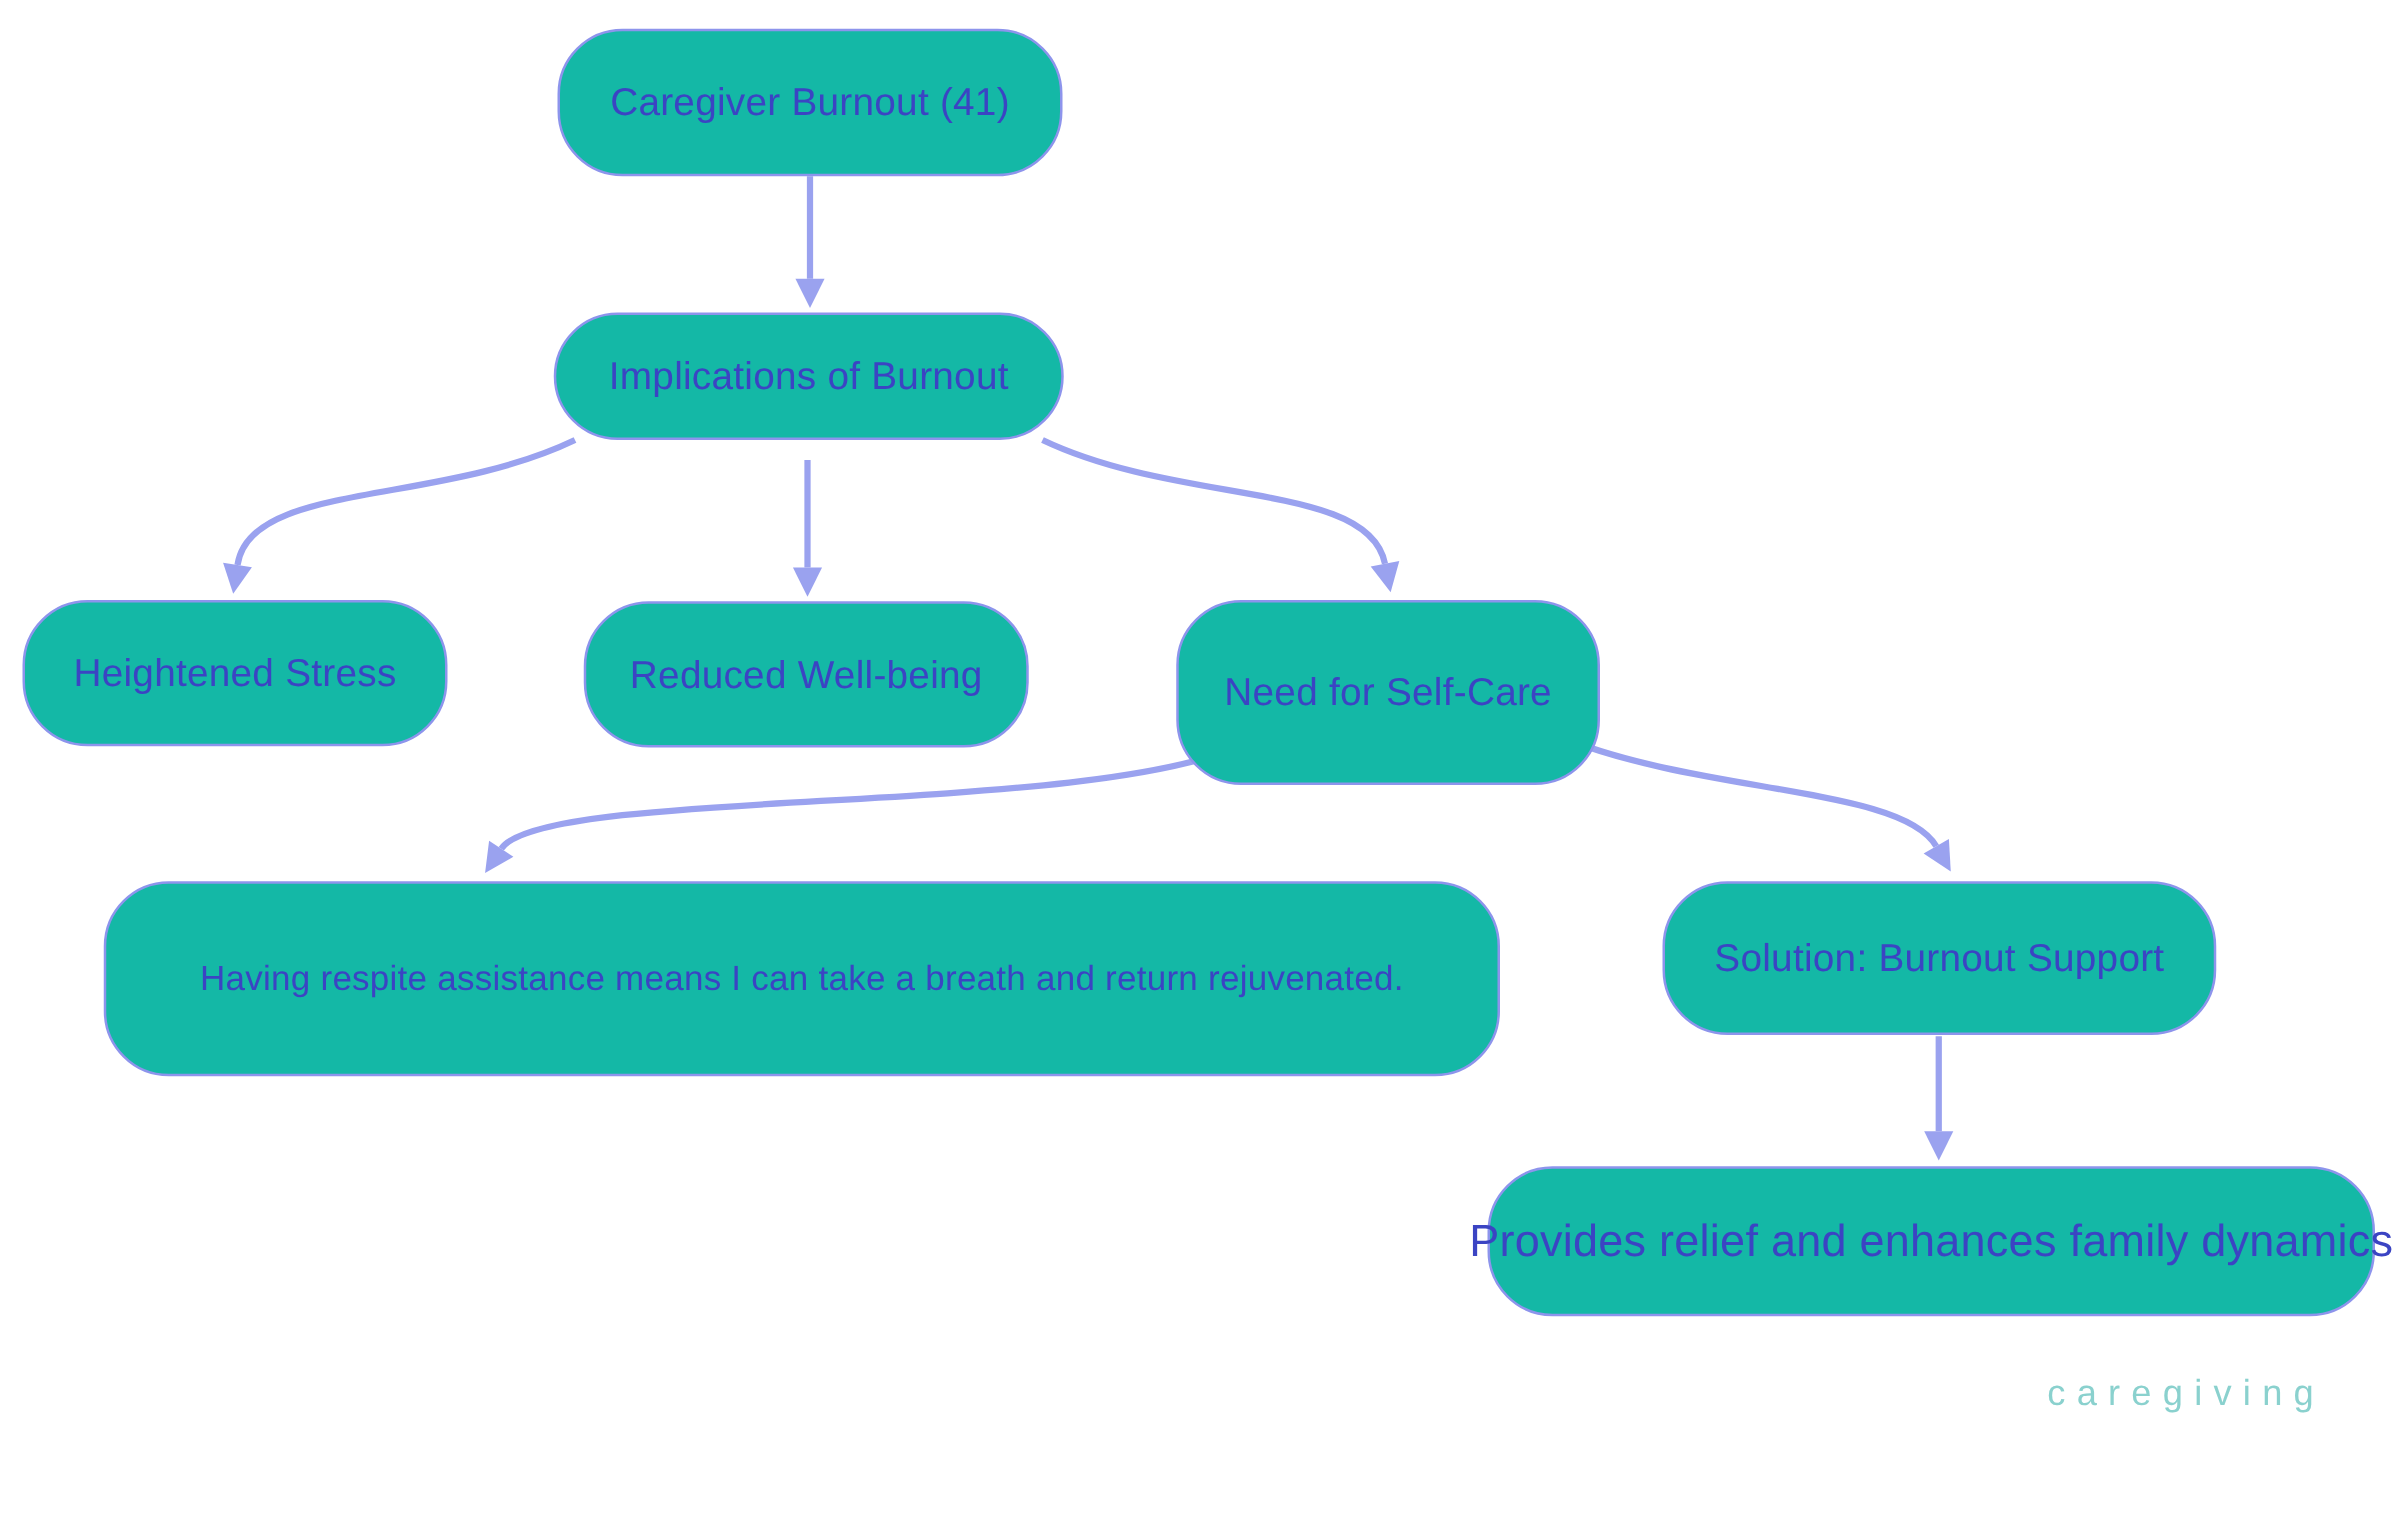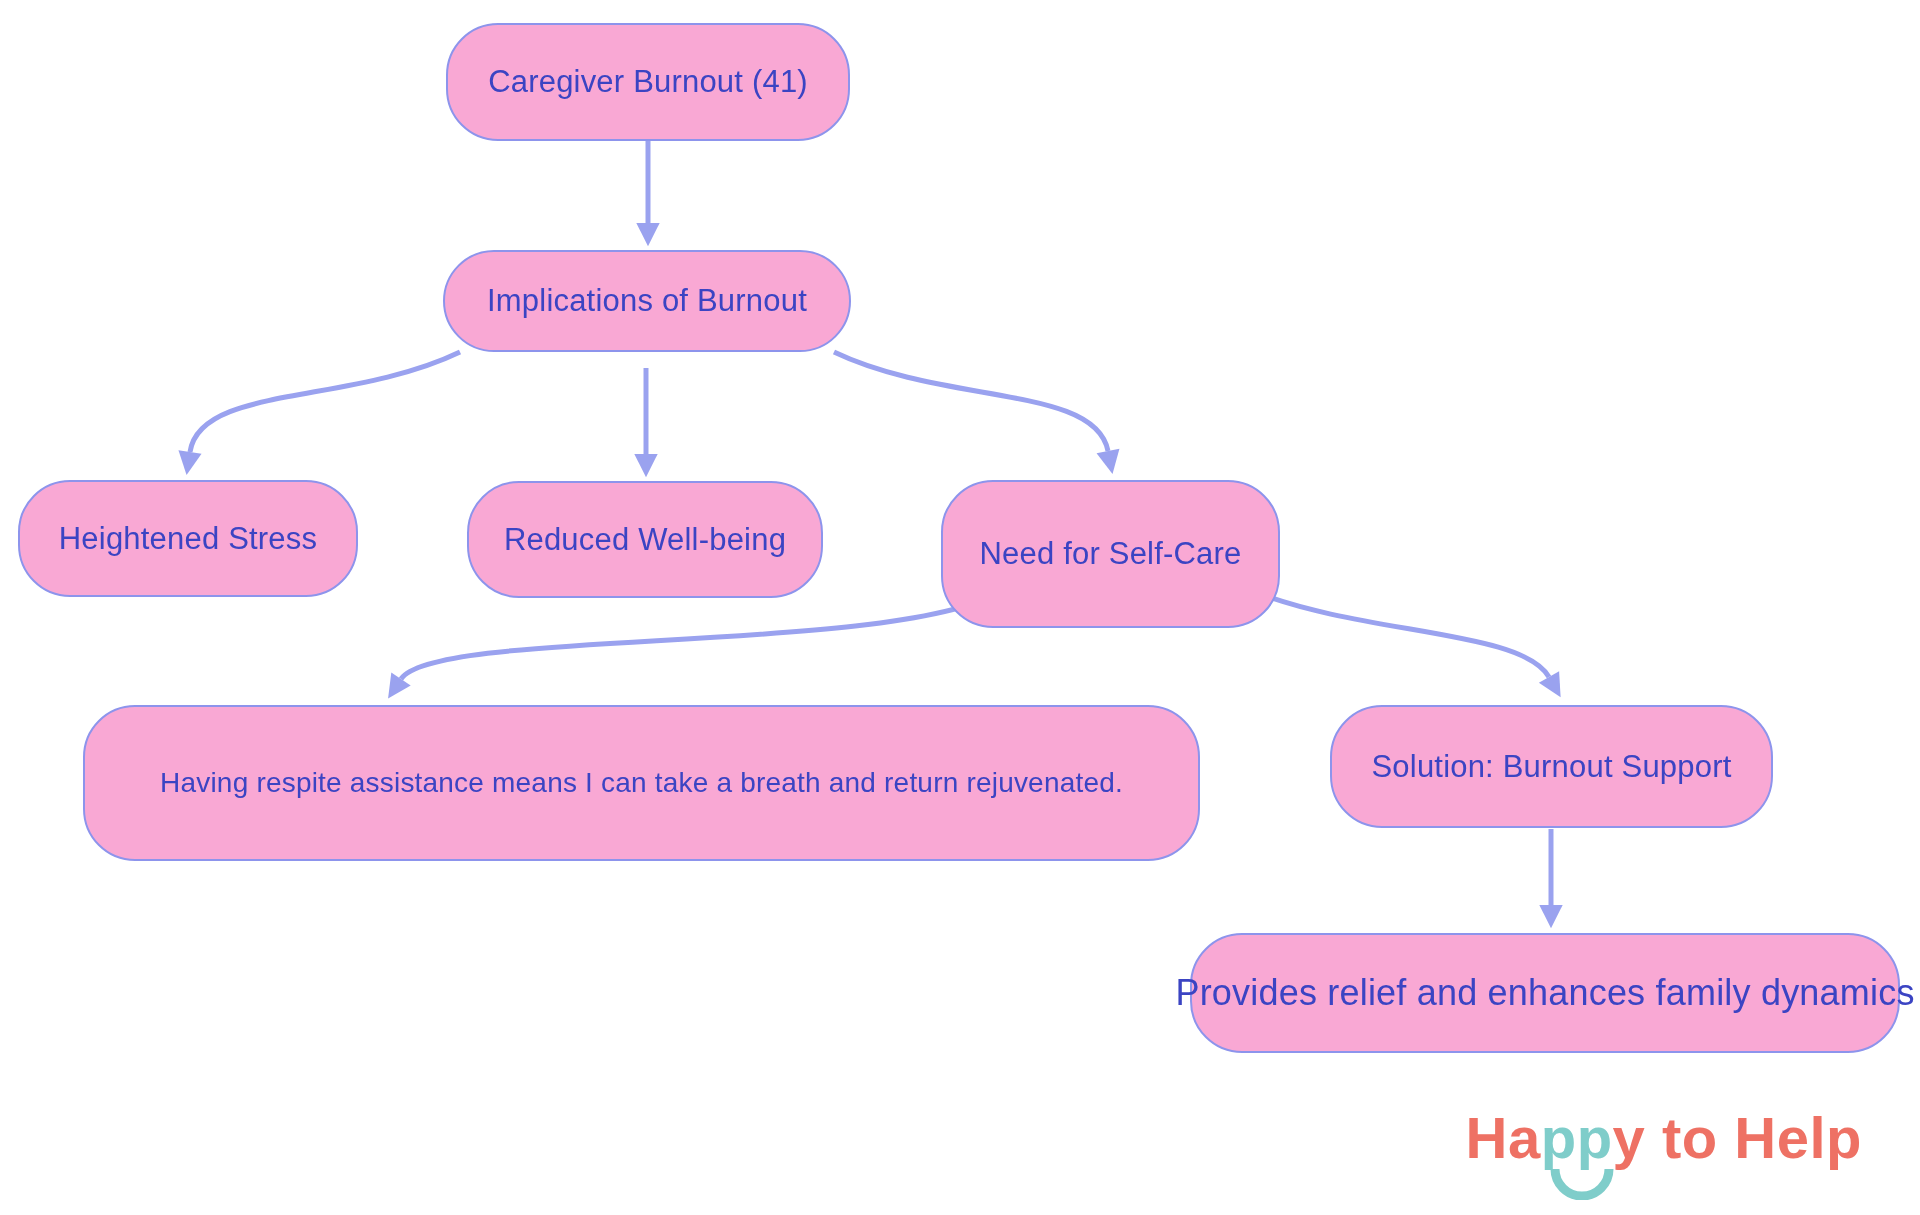--- a/index.html
+++ b/index.html
@@ -10,21 +10,21 @@
     position:relative;
     overflow:hidden;
   }
   #edges{
     position:absolute;left:0;top:0;width:1920px;height:1215px;
     pointer-events:none;
   }
   .node{
     position:absolute;
     box-sizing:border-box;
-    background:#f9a8d4;
+    background:#14b8a6;
     border:2px solid #8d94ec;
     border-radius:52px;
     color:#3b44c3;
     display:flex;align-items:center;justify-content:center;
     font-size:31px;
     font-weight:500;
     letter-spacing:0.2px;
     white-space:nowrap;
     text-align:center;
   }
@@ -88,19 +88,14 @@
 <div class="node node-root">Caregiver Burnout (41)</div>
 <div class="node node-impl">Implications of Burnout</div>
 <div class="node node-stress">Heightened Stress</div>
 <div class="node node-wellbeing">Reduced Well-being</div>
 <div class="node node-selfcare">Need for Self-Care</div>
 <div class="node node-quote">Having respite assistance means I can take a breath and return rejuvenated.</div>
 <div class="node node-solution">Solution: Burnout Support</div>
 <div class="node node-outcome">Provides relief and enhances family dynamics</div>
 
 <div class="logo">
-  <div class="logo-main">
-    <span>Ha</span><span class="teal">pp</span><span>y to Help</span>
-    <svg class="logo-smile" viewBox="0 0 64 34">
-      <path d="M 5 3 A 27 27 0 0 0 59 3" fill="none" stroke="#7fcdca" stroke-width="9"></path>
-    </svg>
-  </div>
+  <div class="logo-sub">caregiving</div>
 </div>
 
 </body></html>

